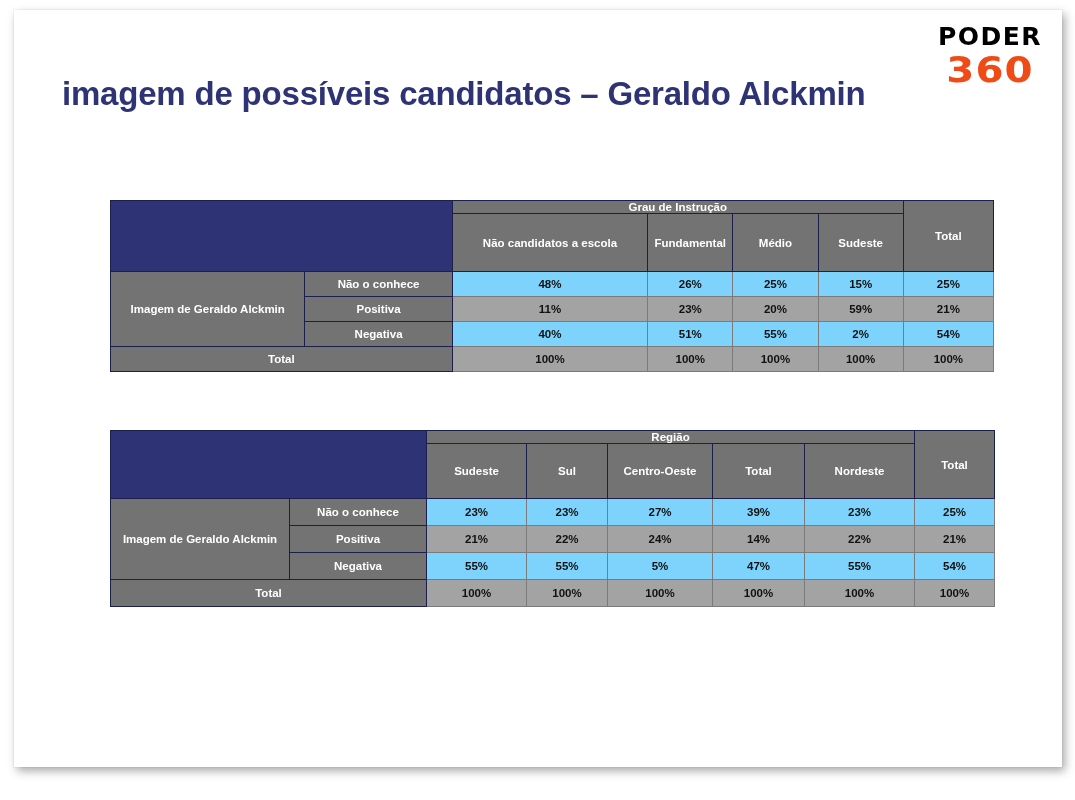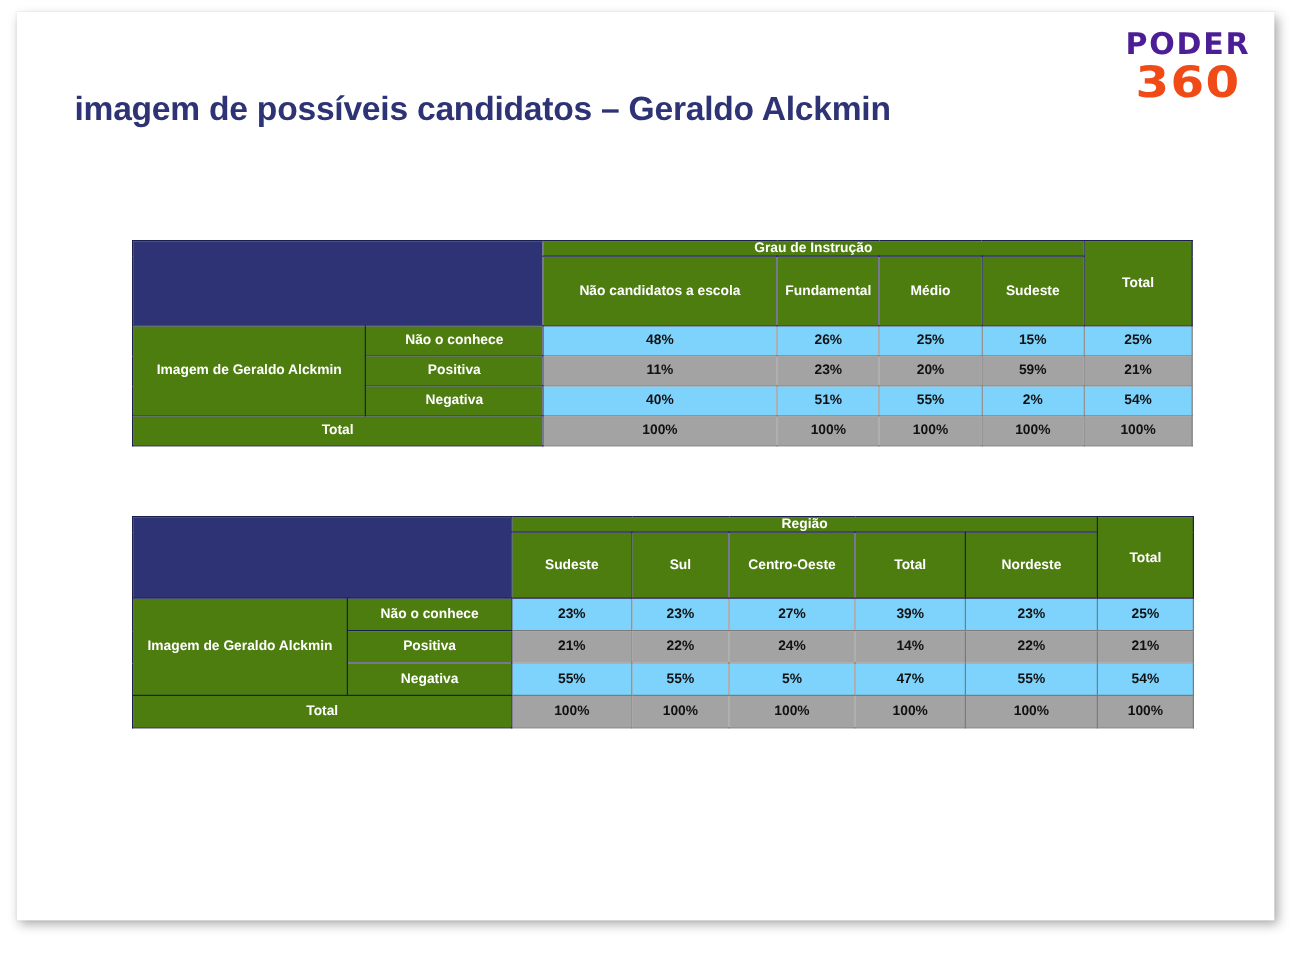--- a/index.html
+++ b/index.html
@@ -38,21 +38,21 @@
     width: 108px;
     text-align: center;
     line-height: 1;
     user-select: none;
   }
   .logo .poder {
     font-family: "DejaVu Sans", sans-serif;
     font-size: 25px;
     font-weight: bold;
     letter-spacing: 1.5px;
-    color: #4c1d95;
+    color: #000000;
     display: block;
     transform: scaleX(1.0);
   }
   
   .logo-360 {
     display: block;
     margin-top: 4px;
     font-family: "DejaVu Sans", sans-serif;
     font-size: 36px;
     font-weight: bold;
@@ -60,21 +60,21 @@
     color: #F04B16;
     line-height: 0.95;
     transform: scaleX(1.12);
   }
 
   
   .slide-title {
     position: absolute;
     left: 48px;
     top: 65px;
-    font-size: 28px;
+    font-size: 33px;
     font-weight: bold;
     color: #2E3375;
     letter-spacing: -0.2px;
     white-space: nowrap;
   }
 
   
   .ptable {
     position: absolute;
     border-collapse: collapse;
@@ -84,21 +84,21 @@
   .ptable td {
     border: 1px solid #7b7b7b;
     padding: 0 6px;
     font-weight: bold;
     text-align: center;
     vertical-align: middle;
     white-space: nowrap;
     overflow: hidden;
   }
   .navy {
-    background: #4d7c0f;
+    background: #737373;
     color: #ffffff;
     border-color: #1b1f4d !important;
     margin-top: 20px;
   }
   .navy-blank { background: #2E3375; border-color: #1b1f4d !important; }
   .lbl-left { text-align: left; padding-left: 7px; }
   .cell-white { background: #7dd3fc; color: #111111; }
   .cell-gray  { background: #a3a3a3; color: #111111; }
 
   .t1 { left: 96px; top: 190px; width: 884px; }

